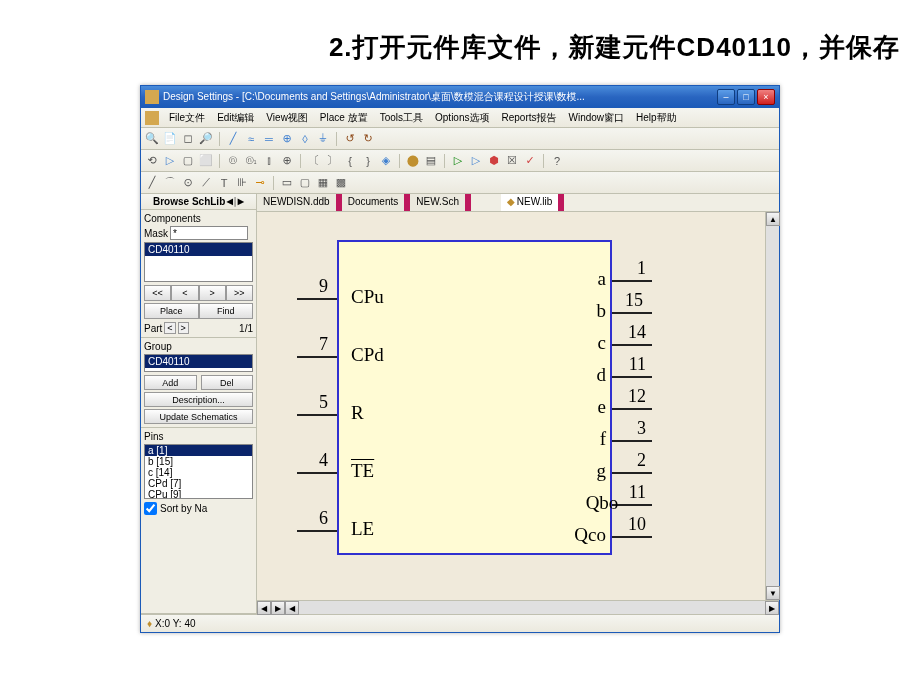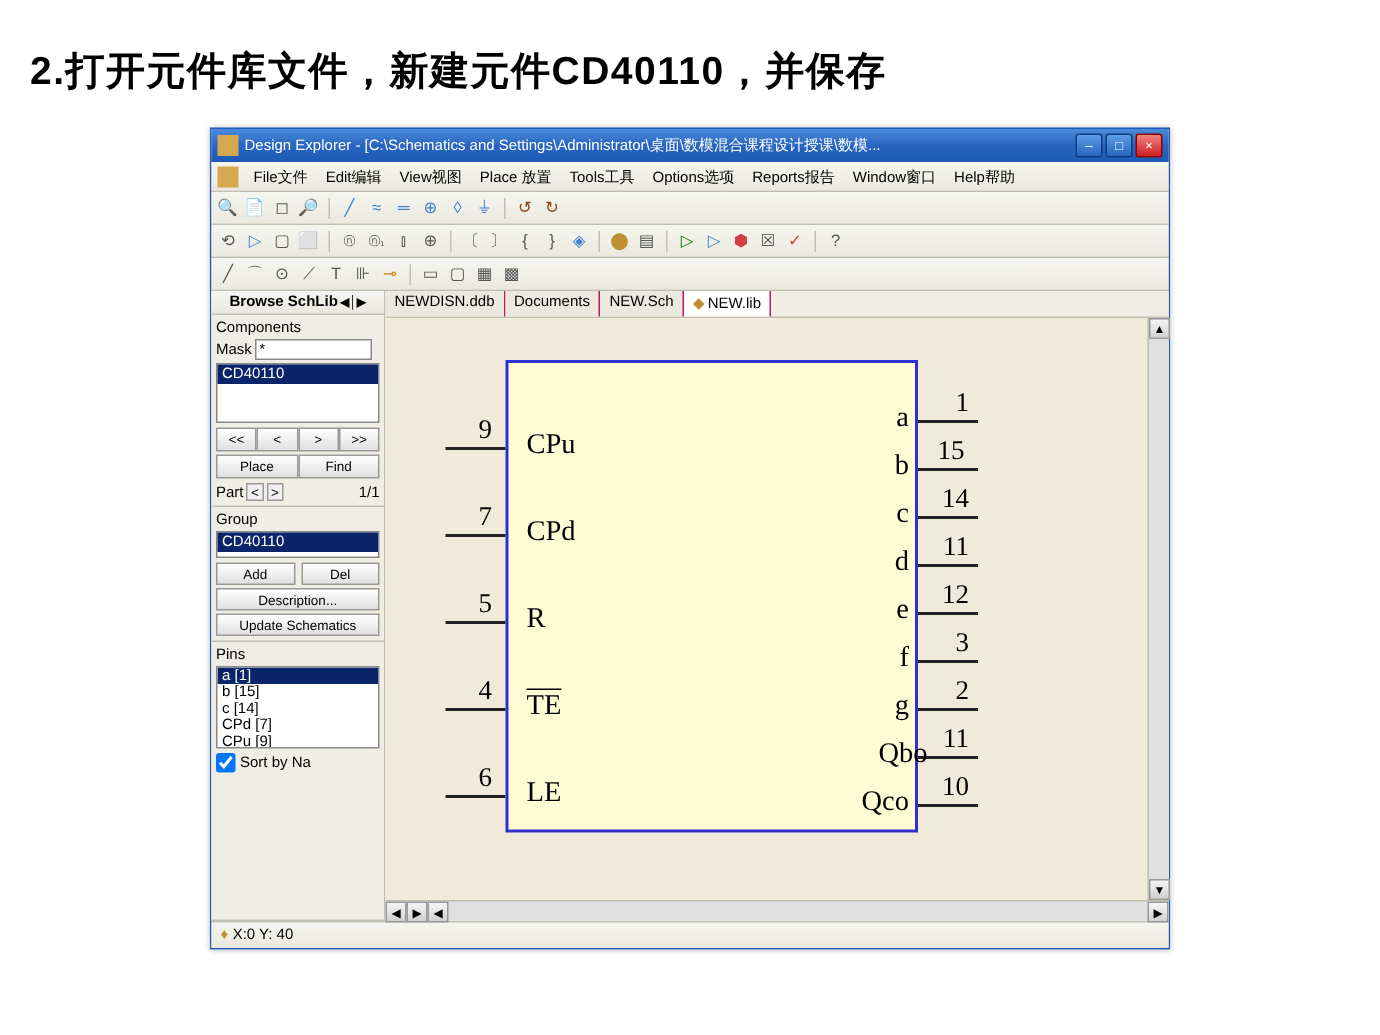--- a/index.html
+++ b/index.html
@@ -1,17 +1,17 @@
 <!DOCTYPE html>
 <html><head>
   <meta charset="utf-8">
   <style>
     * { box-sizing: border-box; margin: 0; padding: 0; }
     body { font-family: "Microsoft YaHei", Tahoma, sans-serif; background: #fff; width: 920px; height: 690px; position: relative; }
-    .slide-title { font-size: 26px; font-weight: bold; text-align: left; padding: 30px 20px 20px; letter-spacing: 1px; }
+    .slide-title { font-size: 26px; font-weight: bold; text-align: right; padding: 30px 20px 20px; letter-spacing: 1px; }
     .app-window { margin: 0 auto; width: 640px; border: 1px solid #1b5ab8; box-shadow: 0 0 4px rgba(0,0,0,0.3); }
     .titlebar { background: linear-gradient(to bottom, #4a8cdb 0%, #2965c0 50%, #1b5ab8 100%); height: 22px; display: flex; align-items: center; padding: 0 4px; color: #fff; font-size: 10px; }
     .titlebar-icon { width: 14px; height: 14px; background: #d4a850; margin-right: 4px; flex-shrink: 0; }
     .titlebar-text { flex: 1; white-space: nowrap; overflow: hidden; }
     .win-btns { display: flex; gap: 2px; }
     .win-btn { width: 18px; height: 16px; background: linear-gradient(to bottom, #5c9de8, #2965c0); border: 1px solid #0f3d80; border-radius: 2px; font-size: 9px; color: #fff; display: flex; align-items: center; justify-content: center; cursor: pointer; }
     .win-btn.close { background: linear-gradient(to bottom, #f08080, #d02020); border-color: #8b0000; }
     .menubar { background: linear-gradient(to bottom, #f5f5f0, #ebe9de); height: 20px; display: flex; align-items: center; padding: 0 4px; font-size: 10px; border-bottom: 1px solid #c0c0b0; }
     .menu-item { padding: 2px 6px; cursor: pointer; }
     .menu-icon { width: 14px; height: 14px; background: #d4a850; margin-right: 4px; }
@@ -37,22 +37,22 @@
     .group-item { background: #0a246a; color: #fff; padding: 1px 3px; }
     .action-btns { display: flex; gap: 4px; margin-top: 3px; }
     .action-btn { flex: 1; height: 15px; font-size: 9px; background: linear-gradient(to bottom, #fefefe, #e0e0e0); border: 1px solid #999; cursor: pointer; }
     .desc-btn, .update-btn { width: 100%; height: 15px; font-size: 9px; background: linear-gradient(to bottom, #fefefe, #e0e0e0); border: 1px solid #999; cursor: pointer; margin-top: 2px; }
     .pins-list { background: #fff; border: 1px solid #888; height: 55px; margin-top: 2px; overflow: hidden; font-size: 10px; }
     .pin-item { padding: 0 3px; line-height: 11px; }
     .pin-item.sel { background: #0a246a; color: #fff; }
     .sort-check { display: flex; align-items: center; gap: 3px; margin-top: 3px; font-size: 10px; }
     .right-panel { flex: 1; background: #e8e4d8; display: flex; flex-direction: column; position: relative; }
     .doc-tabs { display: flex; background: #f0eee4; height: 18px; font-size: 10px; border-bottom: 1px solid #c0c0b0; }
-    .doc-tab { padding: 2px 6px; border-right: 1px solid #be185d; background: #ebe9de; cursor: pointer; }
-    .doc-tab.active { background: #fff; }
+    .doc-tab { padding: 2px 6px; border-right: 6px solid #be185d; background: #ebe9de; cursor: pointer; }
+    .doc-tab.active { background: #fff; margin-left: 30px; }
     .doc-tab-icon { color: #c09030; margin-right: 2px; }
     .canvas { flex: 1; background: #f0eadb; position: relative; }
     .component-body { position: absolute; left: 80px; top: 28px; width: 275px; height: 315px; background: #fffbd4; border: 2px solid #3030d0; }
     .pin-line { position: absolute; height: 2px; background: #222; width: 40px; }
     .pin-number { position: absolute; font-family: "Times New Roman", serif; font-size: 18px; }
     .pin-name { position: absolute; font-family: "Times New Roman", serif; font-size: 19px; }
     .te-bar { text-decoration: overline; }
     .hscroll { height: 14px; background: #e0e0e0; display: flex; border-top: 1px solid #c0c0b0; }
     .hscroll-btn { width: 14px; height: 14px; background: linear-gradient(to bottom, #f5f5f5, #d0d0d0); border: 1px solid #999; font-size: 8px; display: flex; align-items: center; justify-content: center; cursor: pointer; }
     .hscroll-track { flex: 1; }
@@ -63,21 +63,21 @@
     .status-icon { color: #c09030; margin-right: 3px; }
   </style>
 </head>
 <body>
 
 <div class="slide-title">2.打开元件库文件，新建元件CD40110，并保存</div>
 
 <div class="app-window">
   <div class="titlebar">
     <div class="titlebar-icon"></div>
-    <div class="titlebar-text">Design Explorer - [C:\Schematics and Settings\Administrator\桌面\数模混合课程设计授课\数模...</div>
+    <div class="titlebar-text">Design Settings - [C:\Documents and Settings\Administrator\桌面\数模混合课程设计授课\数模...</div>
     <div class="win-btns">
       <div class="win-btn">–</div>
       <div class="win-btn">□</div>
       <div class="win-btn close">×</div>
     </div>
   </div>
 
   <div class="menubar">
     <div class="menu-icon"></div>
     <span class="menu-item">File文件</span>

